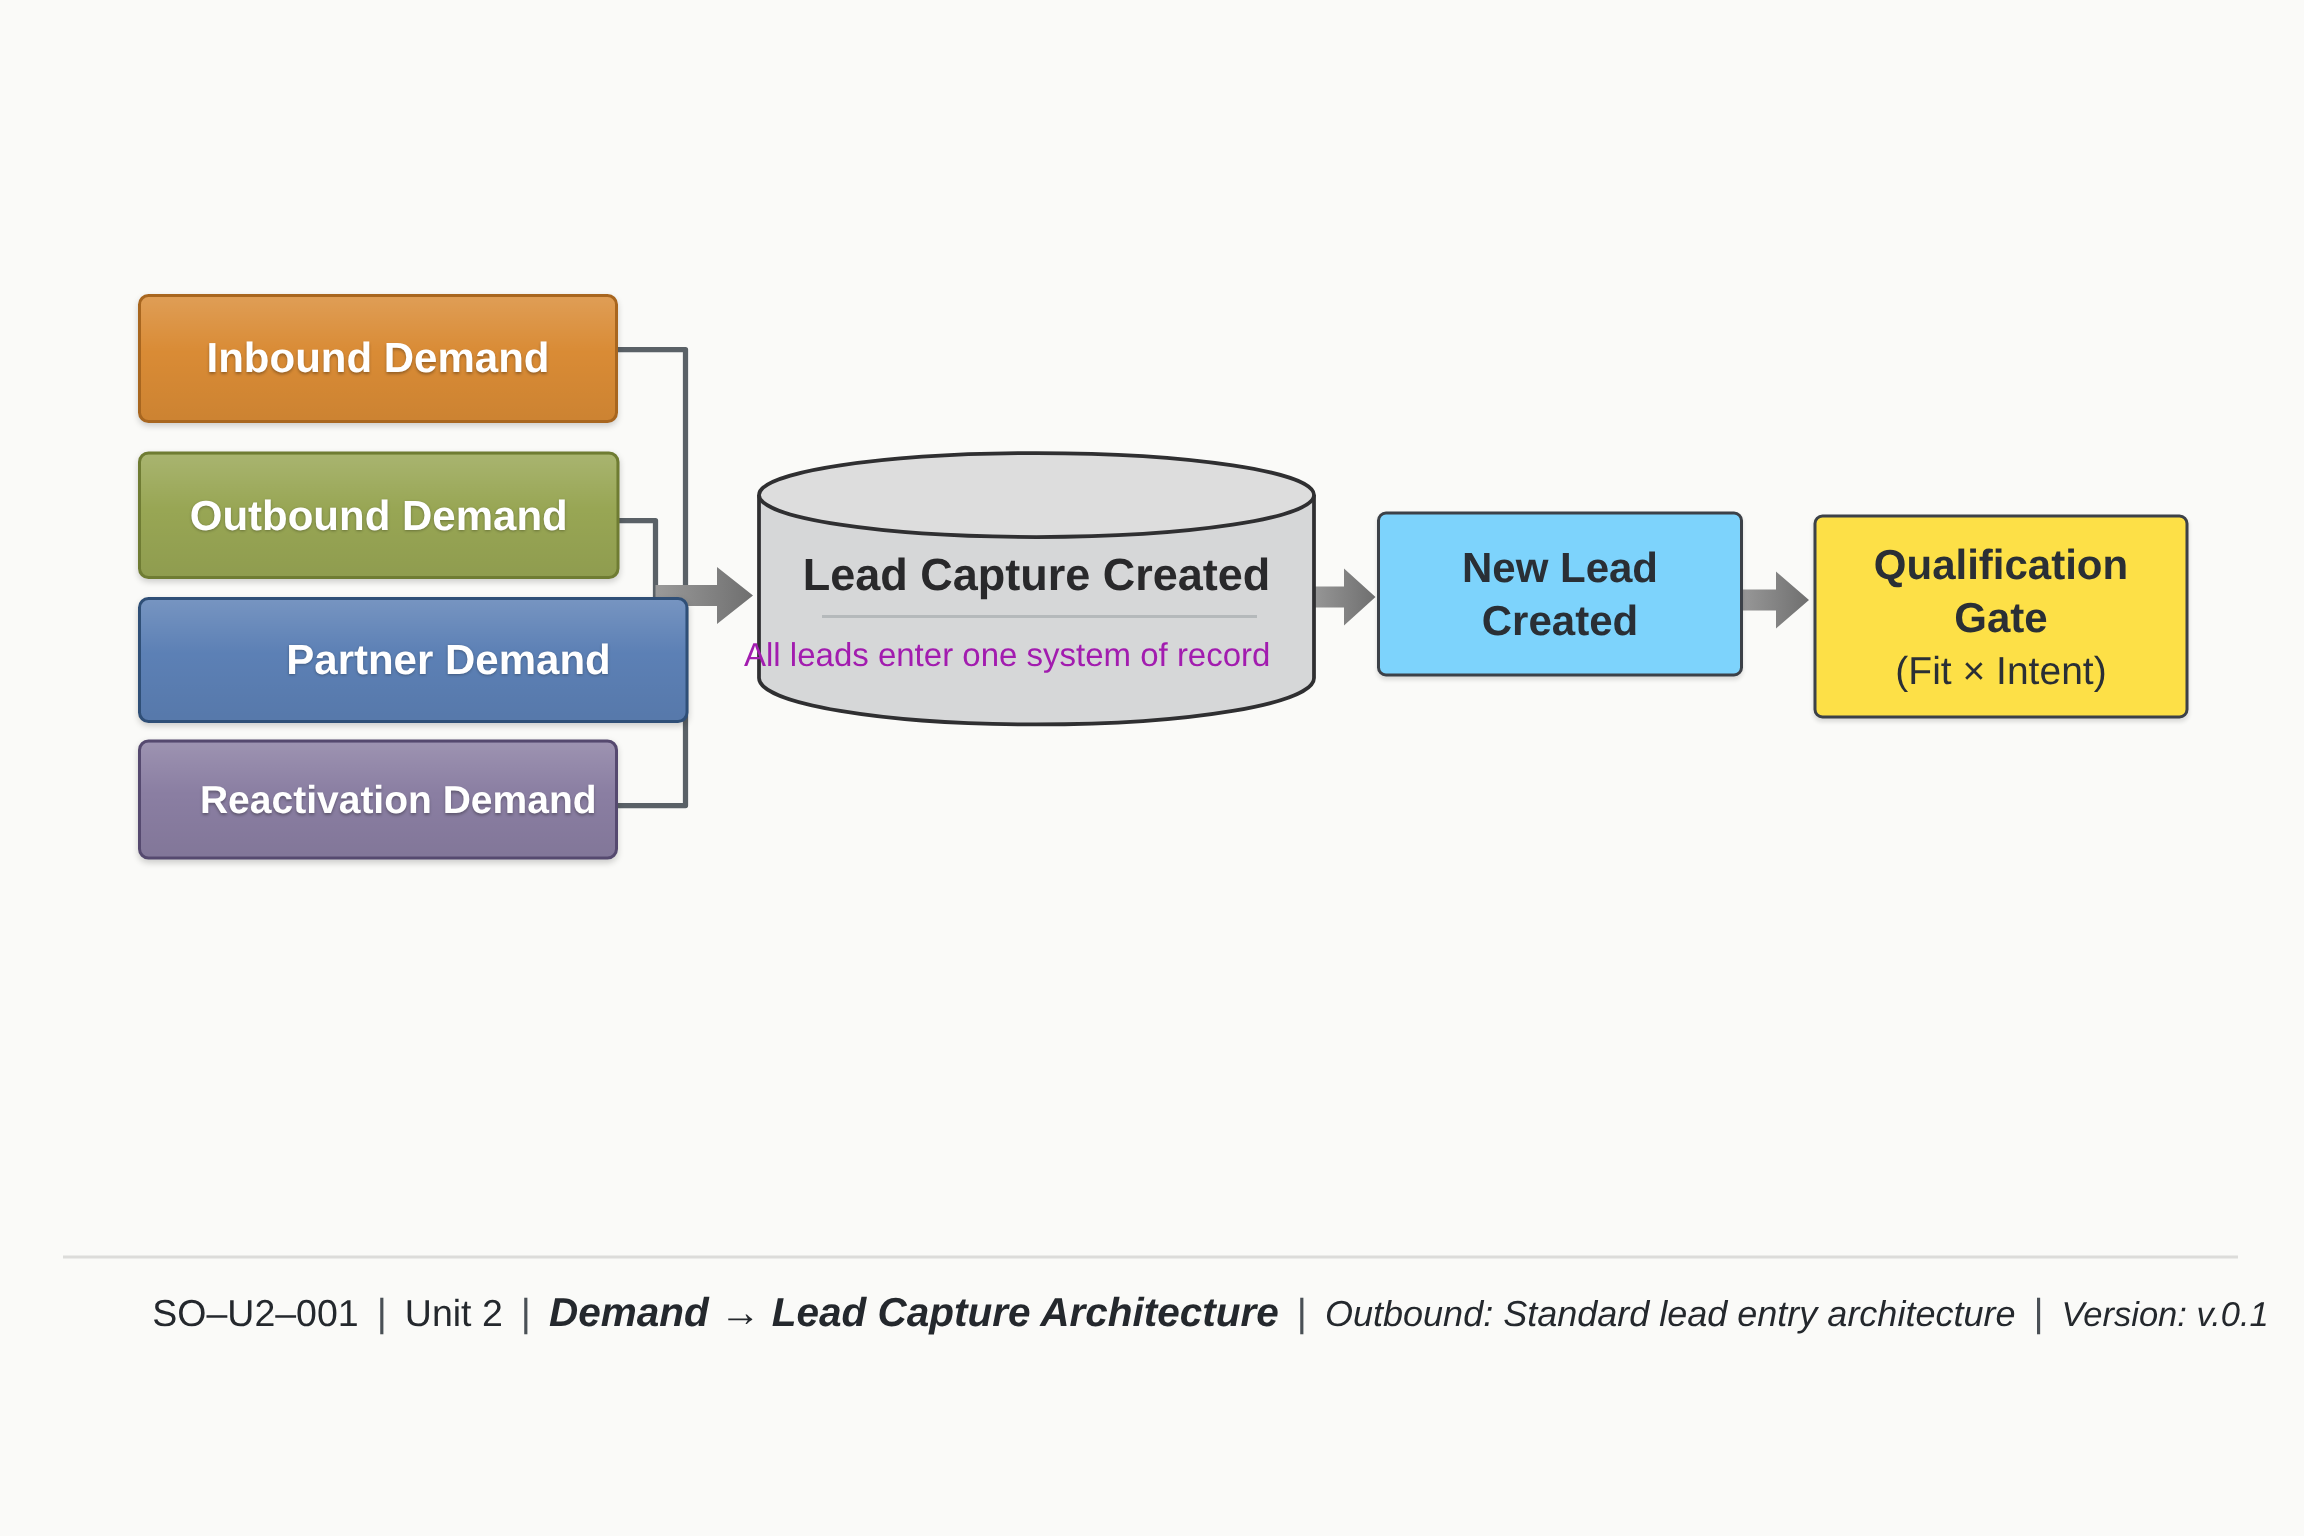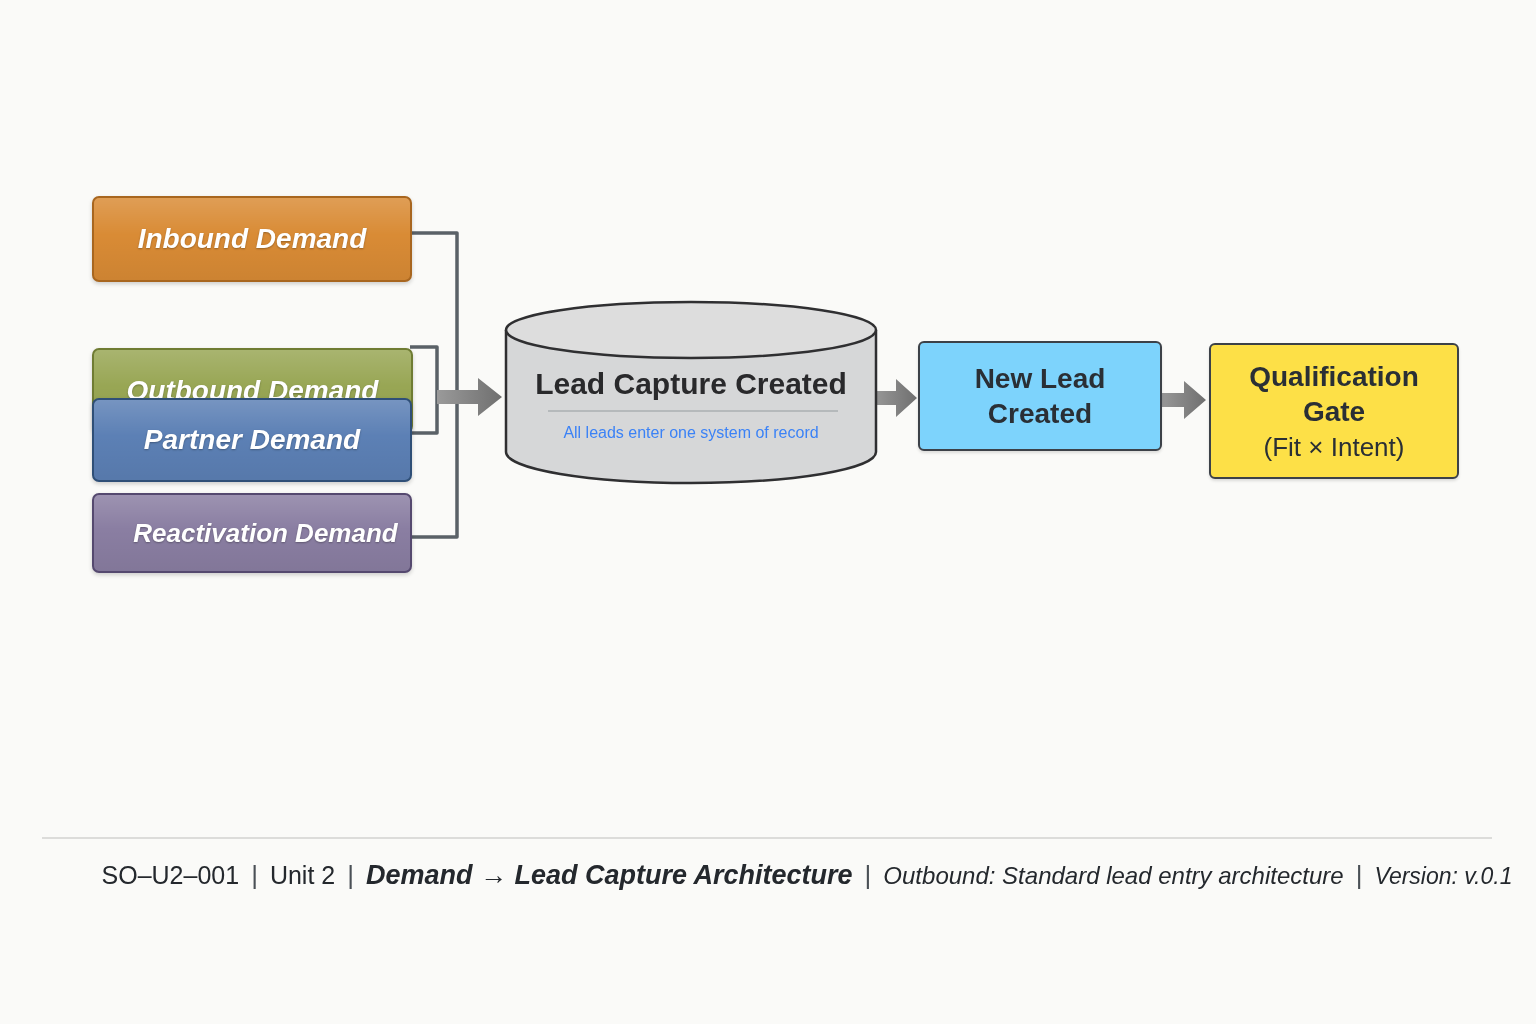--- a/index.html
+++ b/index.html
@@ -10,39 +10,38 @@
   }
   .svg-layer { position:absolute; left:0; top:0; }
 
   .source-box {
     position:absolute; border:2px solid #555; border-radius:7px;
     display:flex; align-items:center; justify-content:center;
     color:#ffffff; font-weight:bold; font-size:28px;
     text-shadow:0 1px 2px rgba(0,0,0,0.30);
     box-shadow:0 2px 4px rgba(0,0,0,0.18);
     background-image:linear-gradient(180deg, rgba(255,255,255,0.16), rgba(255,255,255,0) 45%, rgba(0,0,0,0.06));
-    font-style:italic;
   }
   .pos-inbound      { left:92px; top:196px; width:316px; height:82px; }
   .pos-outbound     { left:92px; top:301px; width:317px; height:81px; }
-  .pos-partner      { left:92px; top:398px; width:316px; height:80px; }
+  .pos-partner      { left:92px; top:398px; width:316px; height:80px;padding-left:47px; }
   .pos-reactivation { left:92px; top:493px; width:316px; height:76px; }
   .pos-reactivation .source-label { font-size:26px;margin-left:27px; }
 
   .db-title {
     position:absolute; left:506px; top:367px; width:370px;
     text-align:center; font-size:30px; font-weight:bold; color:#29292B;
   }
   .db-divider {
     position:absolute; left:548px; top:410px; width:290px; height:0;
     border-top:2px solid #9AA0A4; opacity:.55;
   }
   .db-sub {
     position:absolute; left:496px; top:424px; width:390px;
-    text-align:center; font-size:16px; color:#3b82f6;
+    text-align:left; font-size:22px; color:#a21caf;
   }
 
   .step-box {
     position:absolute; border-radius:6px;
     display:flex; flex-direction:column; align-items:center; justify-content:center;
     color:#2A2F35; box-shadow:0 2px 3px rgba(0,0,0,0.12);
     border:2.5px solid #3C4148; background-color:#DFE3EA;
   }
   .pos-new-lead { left:918px; top:341px; width:240px; height:106px; }
   .pos-qual     { left:1209px; top:343px; width:246px; height:132px; }
@@ -85,21 +84,21 @@
     <polygon points="872,391 896,391 896,379 917,398 896,417 896,405 872,405" fill="url(#arrowGrad)"></polygon>
     <polygon points="1159,393 1184,393 1184,381 1206,400 1184,419 1184,407 1159,407" fill="url(#arrowGrad)"></polygon>
 
     <path d="M506,330 L506,452 A185,31 0 0 0 876,452 L876,330" stroke-width="2.5" fill="#D6D7D8" stroke="#2F2F31"></path>
     <ellipse cx="691" cy="330" rx="185" ry="28" stroke-width="2.5" fill="#DDDDDD" stroke="#2F2F31"></ellipse>
   </svg>
 
   <div class="source-box pos-inbound" style="background-color: rgb(217, 139, 53); border-color: rgb(168, 102, 31);">
     <span class="source-label">Inbound Demand</span>
   </div>
-  <div class="source-box pos-outbound" style="background-color: rgb(152, 166, 84); border-color: rgb(111, 124, 51); margin-top: 47px;">
+  <div class="source-box pos-outbound" style="background-color: rgb(152, 166, 84); border-color: rgb(111, 124, 51);">
     <span class="source-label">Outbound Demand</span>
   </div>
   <div class="source-box pos-partner" style="background-color: rgb(92, 128, 181); border-color: rgb(47, 79, 119);">
     <span class="source-label">Partner Demand</span>
   </div>
   <div class="source-box pos-reactivation" style="background-color: rgb(138, 126, 162); border-color: rgb(85, 73, 111);">
     <span class="source-label">Reactivation Demand</span>
   </div>
 
   <div class="db-title">Lead Capture Created</div>

